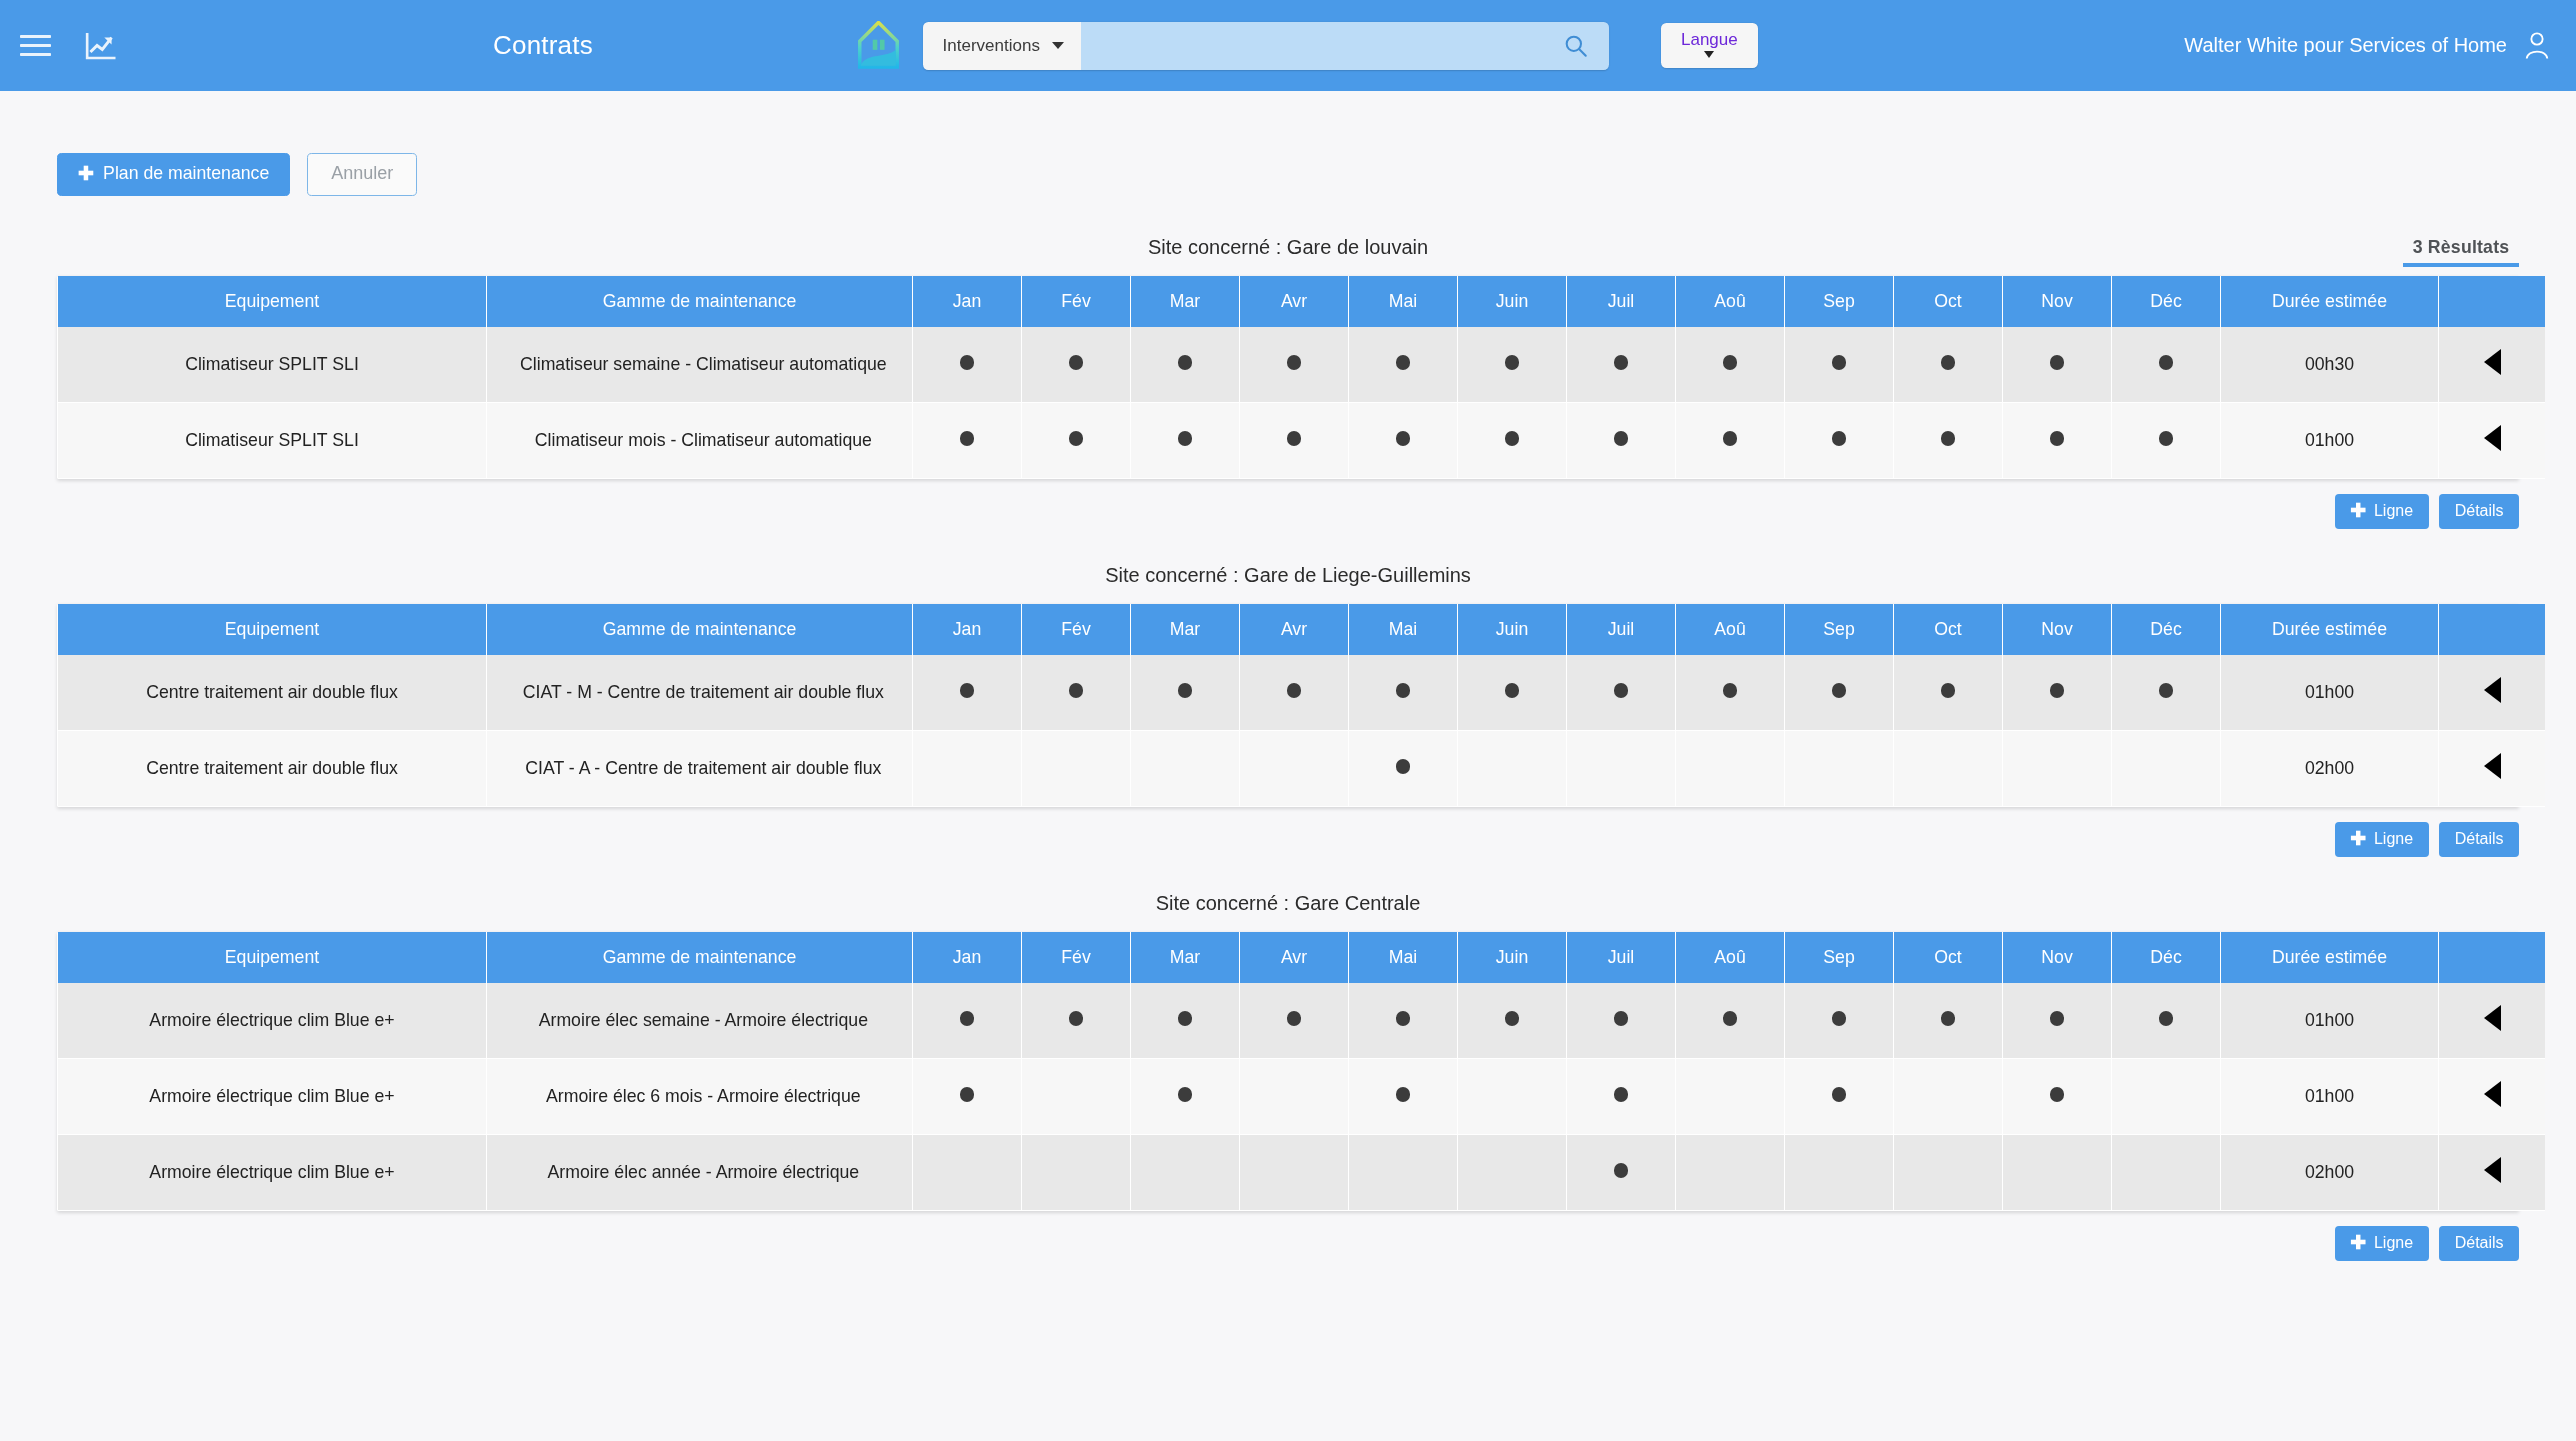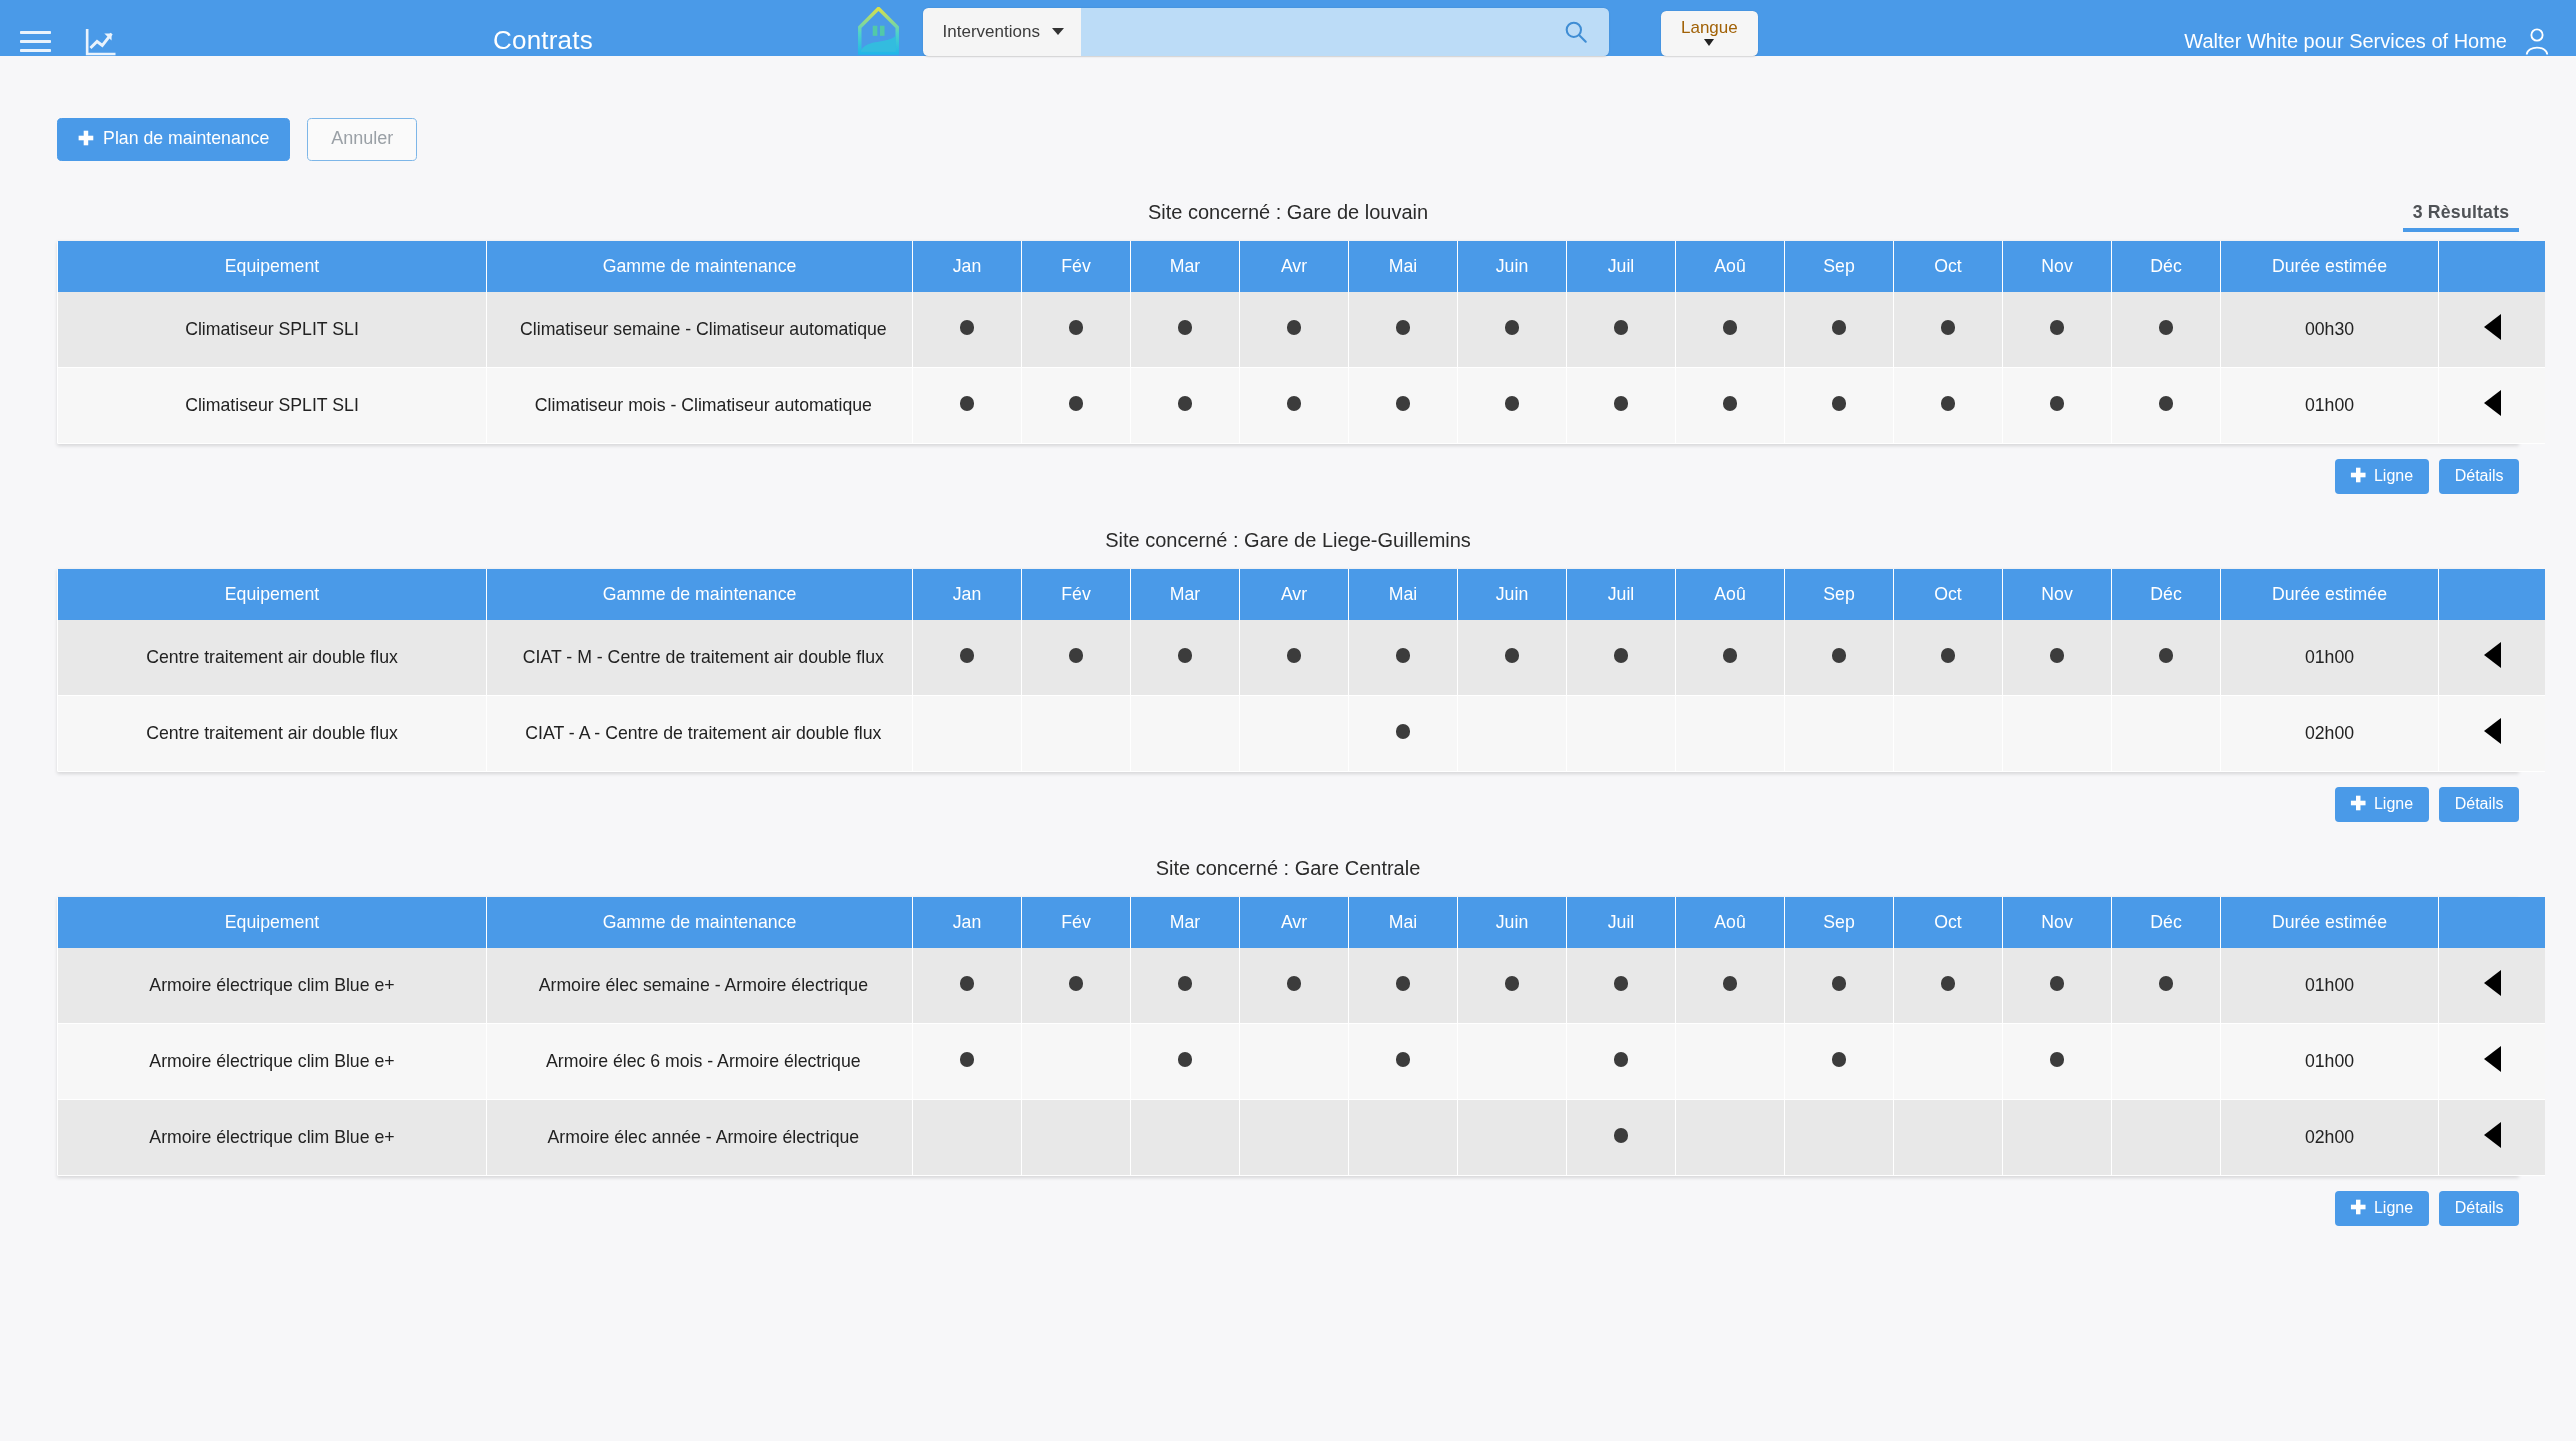--- a/index.html
+++ b/index.html
@@ -6,24 +6,24 @@
   html, body {
     width: 2576px;
     height: 1441px;
     background: #f7f7f9;
     font-family: "Liberation Sans", sans-serif;
     overflow: hidden;
   }
 
   
   .topbar {
-    height: 56px;
+    height: 91px;
     background: #4a9ae8;
     display: flex;
-    align-items: flex-end;
+    align-items: center;
     position: relative;
     padding: 0 20px;
   }
   .nav-left { display: flex; align-items: center; gap: 34px; flex: 0 0 auto; }
   .hamburger {
     width: 31px; height: 25px;
     display: flex; flex-direction: column; justify-content: space-between;
     cursor: pointer; padding: 2.3px 0;
   }
   .hamburger span { display:block; height: 3.1px; background: #eaf3fc; border-radius: 0.8px; }
@@ -92,21 +92,21 @@
   .search-input-wrap input::placeholder { color: #8ab4d8; }
   .search-icon { margin-right: 20px; flex: 0 0 auto; }
 
   .lang-btn {
     position: absolute;
     left: 1661px;
     background: #f6f6f6;
     border-radius: 5.4px;
     padding: 7px 20px 10px;
     display: flex; flex-direction: column; align-items: center;
-    font-size: 17px; color: #a16207;
+    font-size: 17px; color: #6d28d9;
     cursor: pointer;
     box-shadow: 0 0.8px 1.5px rgba(0,0,0,.14);
     line-height: 1.15;
   }
   .lang-btn .caret-down { border-top-color:#222; border-left-width:5.4px; border-right-width:5.4px; border-top-width:7px; margin-top:1.5px; }
 
   .nav-right {
     position: absolute; right: 26px;
     display: flex; align-items: center; gap: 17px;
   }

